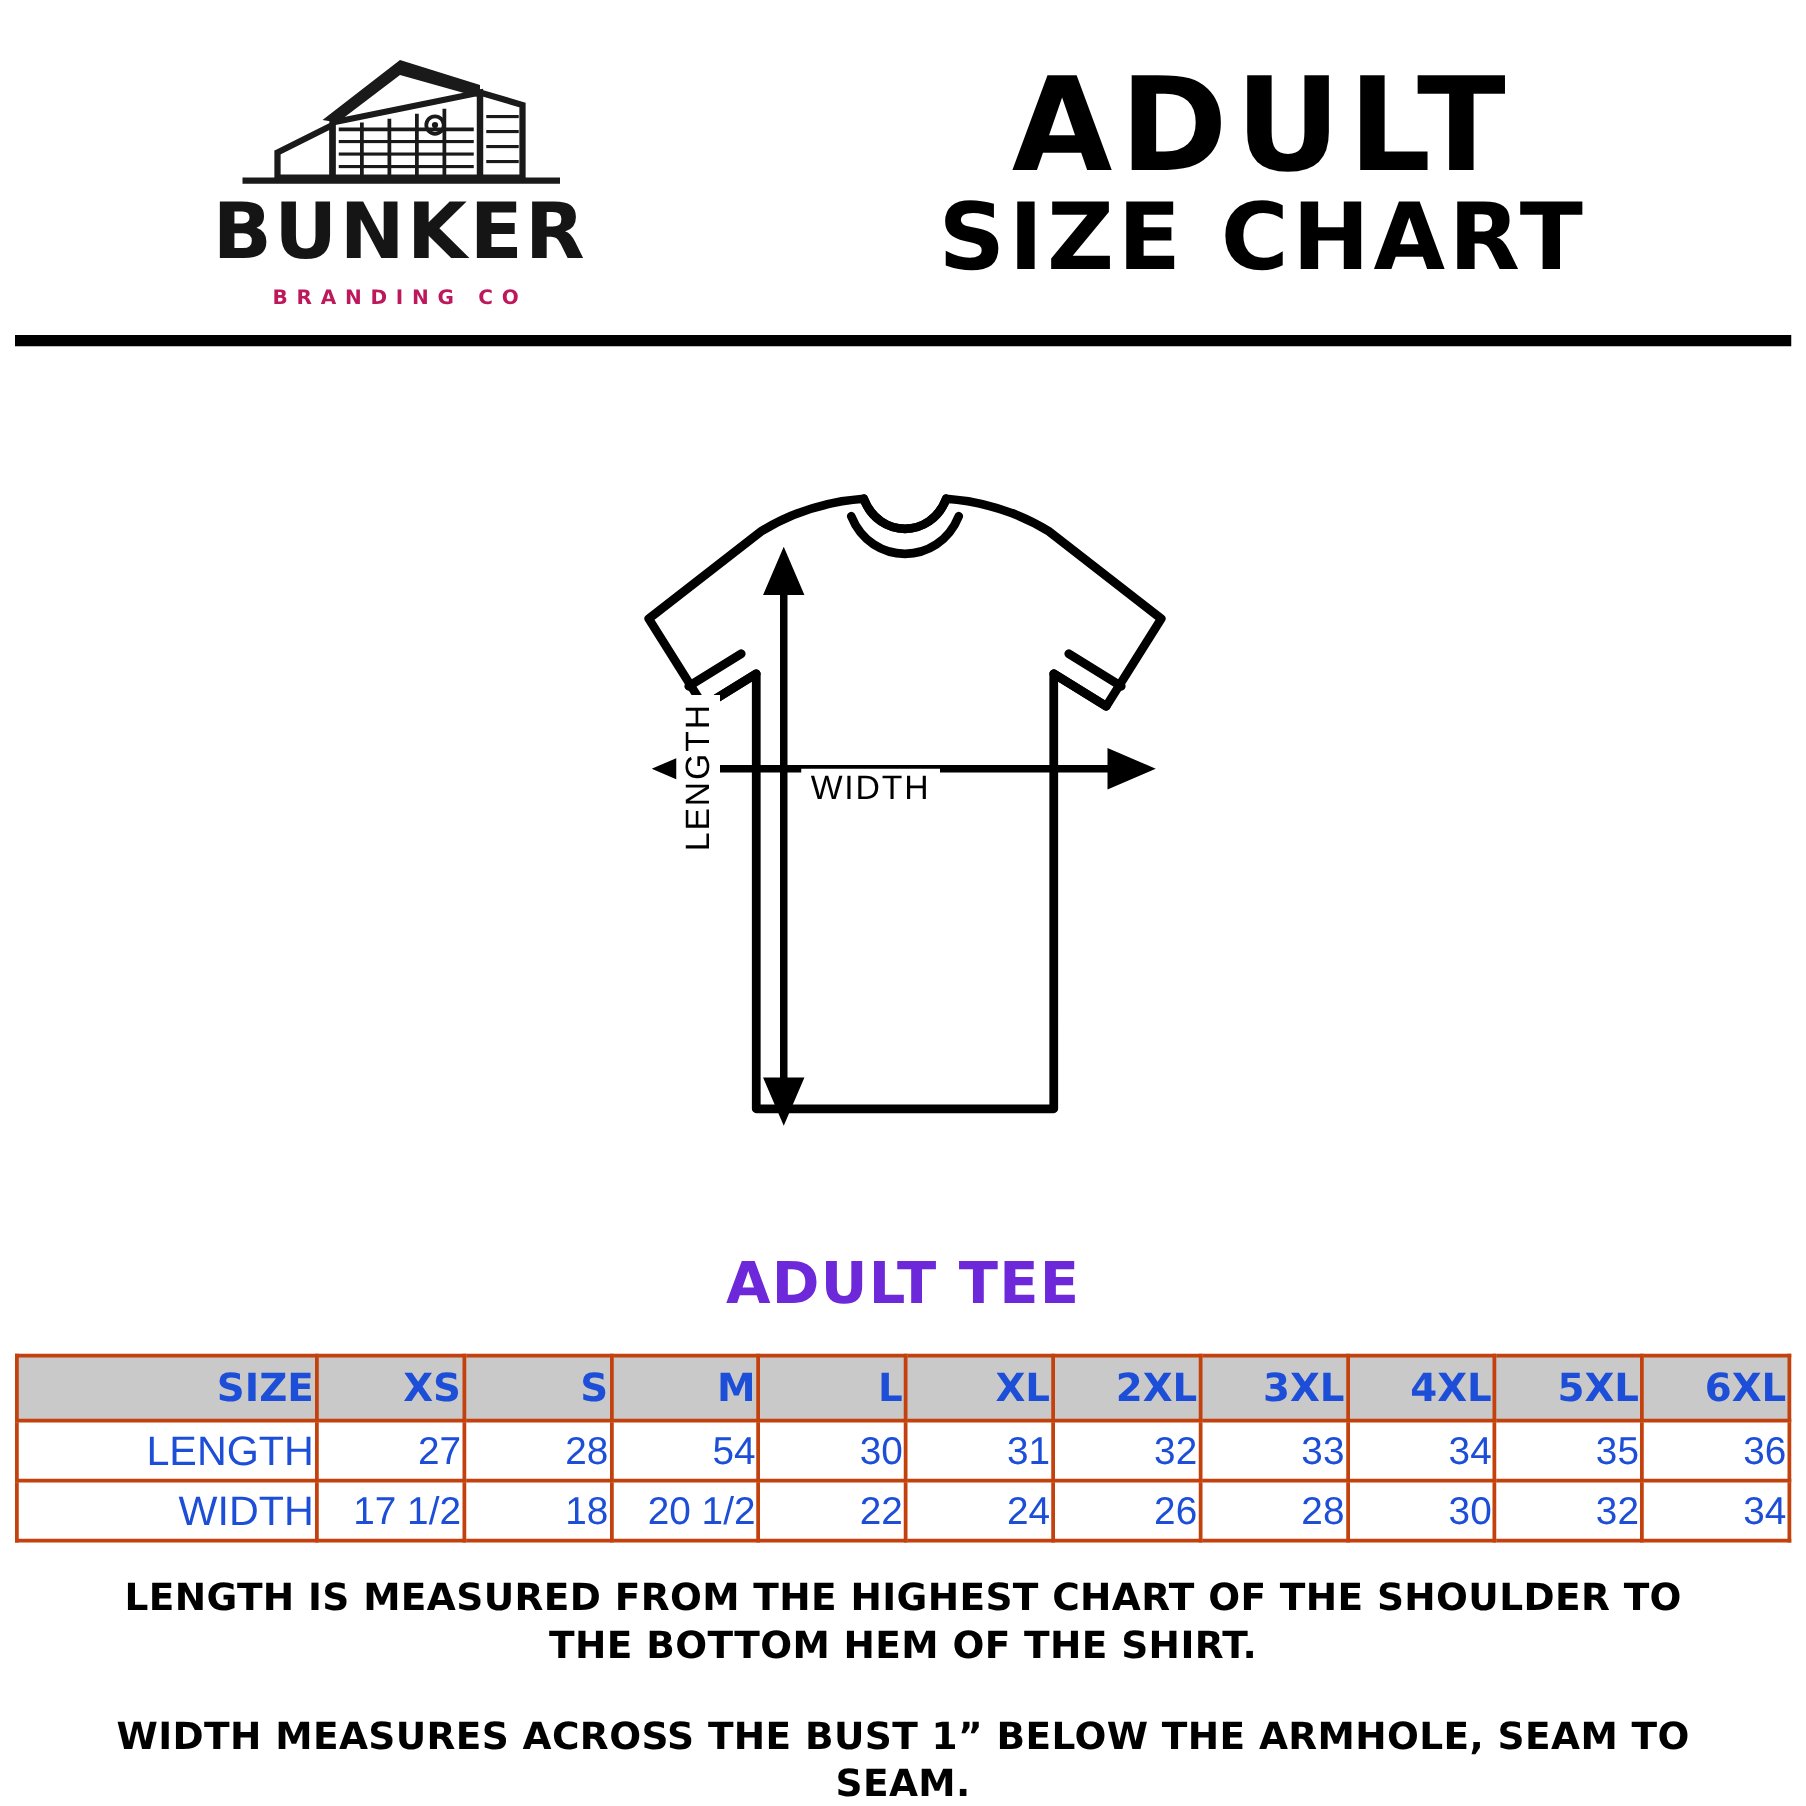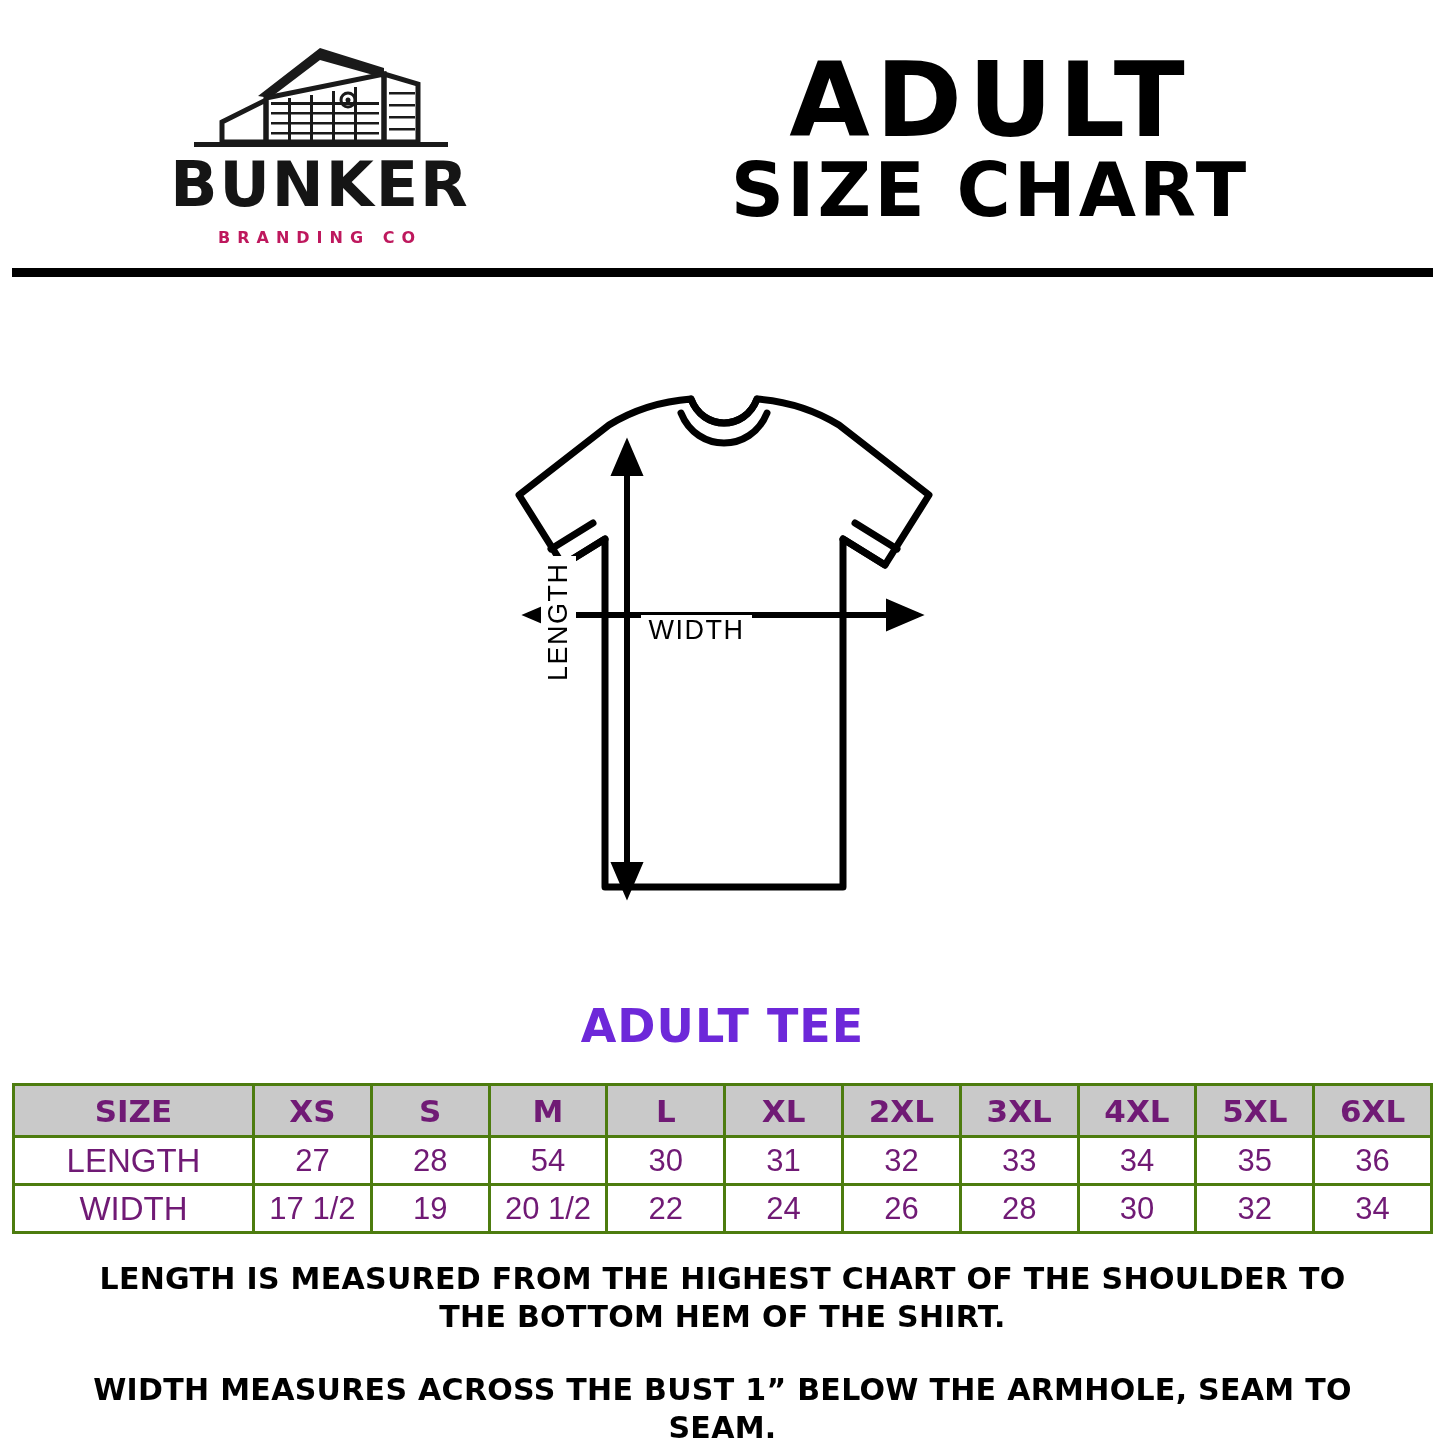--- a/index.html
+++ b/index.html
@@ -15,21 +15,21 @@
     color: #111111;
     position: relative;
     overflow: hidden;
   }
 
   
   .header {
     display: flex;
     align-items: center;
     justify-content: space-between;
-    padding: 26px 60px 10px 40px;
+    padding: 26px 40px 10px 40px;
     height: 262px;
   }
   .logo-block {
     width: 560px;
     display: flex;
     flex-direction: column;
     align-items: center;
     justify-content: flex-start;
     padding-top: 6px;
   }
@@ -134,25 +134,25 @@
     padding: 0 12px;
     margin-top: 6px;
   }
   table.size-table {
     border-collapse: collapse;
     width: 100%;
     table-layout: fixed;
   }
   table.size-table th,
   table.size-table td {
-    border: 3px solid #4d7c0f;
-    text-align: center;
+    border: 3px solid #c2410c;
+    text-align: right;
     font-size: 31px;
     height: 48px;
-    color: #701a75;
+    color: #1d4ed8;
     font-family: "Liberation Sans", sans-serif;
   }
   table.size-table thead th {
     background: #c9c9c9;
     font-family: "DejaVu Sans", sans-serif;
     font-weight: bold;
     font-size: 31px;
     height: 52px;
   }
   table.size-table td.row-label,
@@ -304,21 +304,21 @@
         <td>31</td>
         <td>32</td>
         <td>33</td>
         <td>34</td>
         <td>35</td>
         <td>36</td>
       </tr>
       <tr>
         <td class="row-label">WIDTH</td>
         <td>17 1/2</td>
-        <td>19</td>
+        <td>18</td>
         <td>20 1/2</td>
         <td>22</td>
         <td>24</td>
         <td>26</td>
         <td>28</td>
         <td>30</td>
         <td>32</td>
         <td>34</td>
       </tr>
     </tbody>

